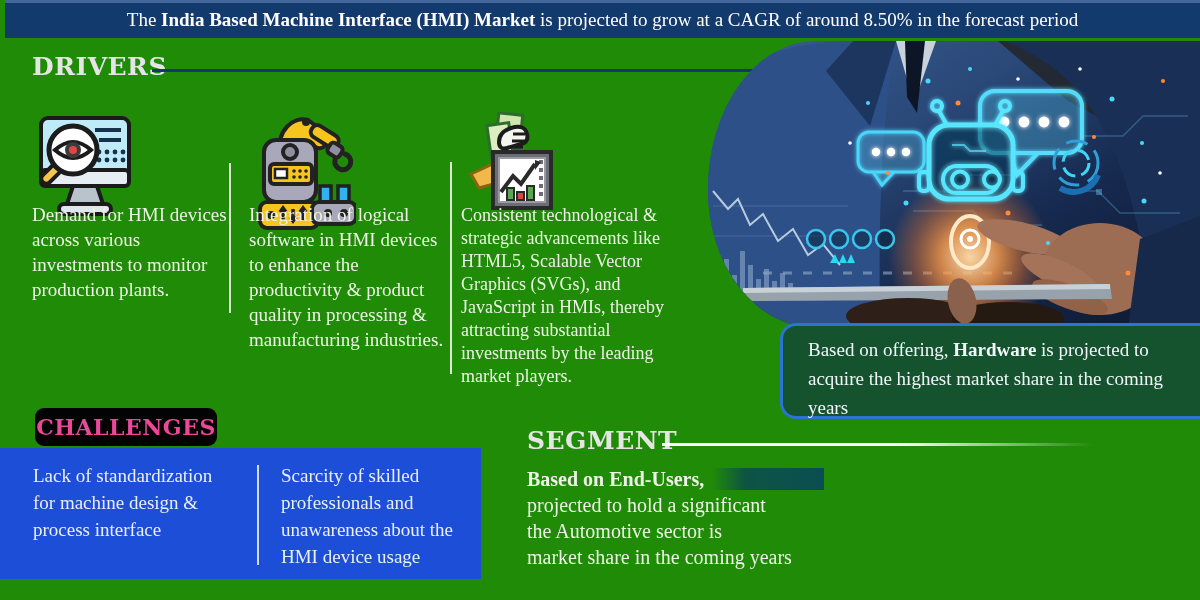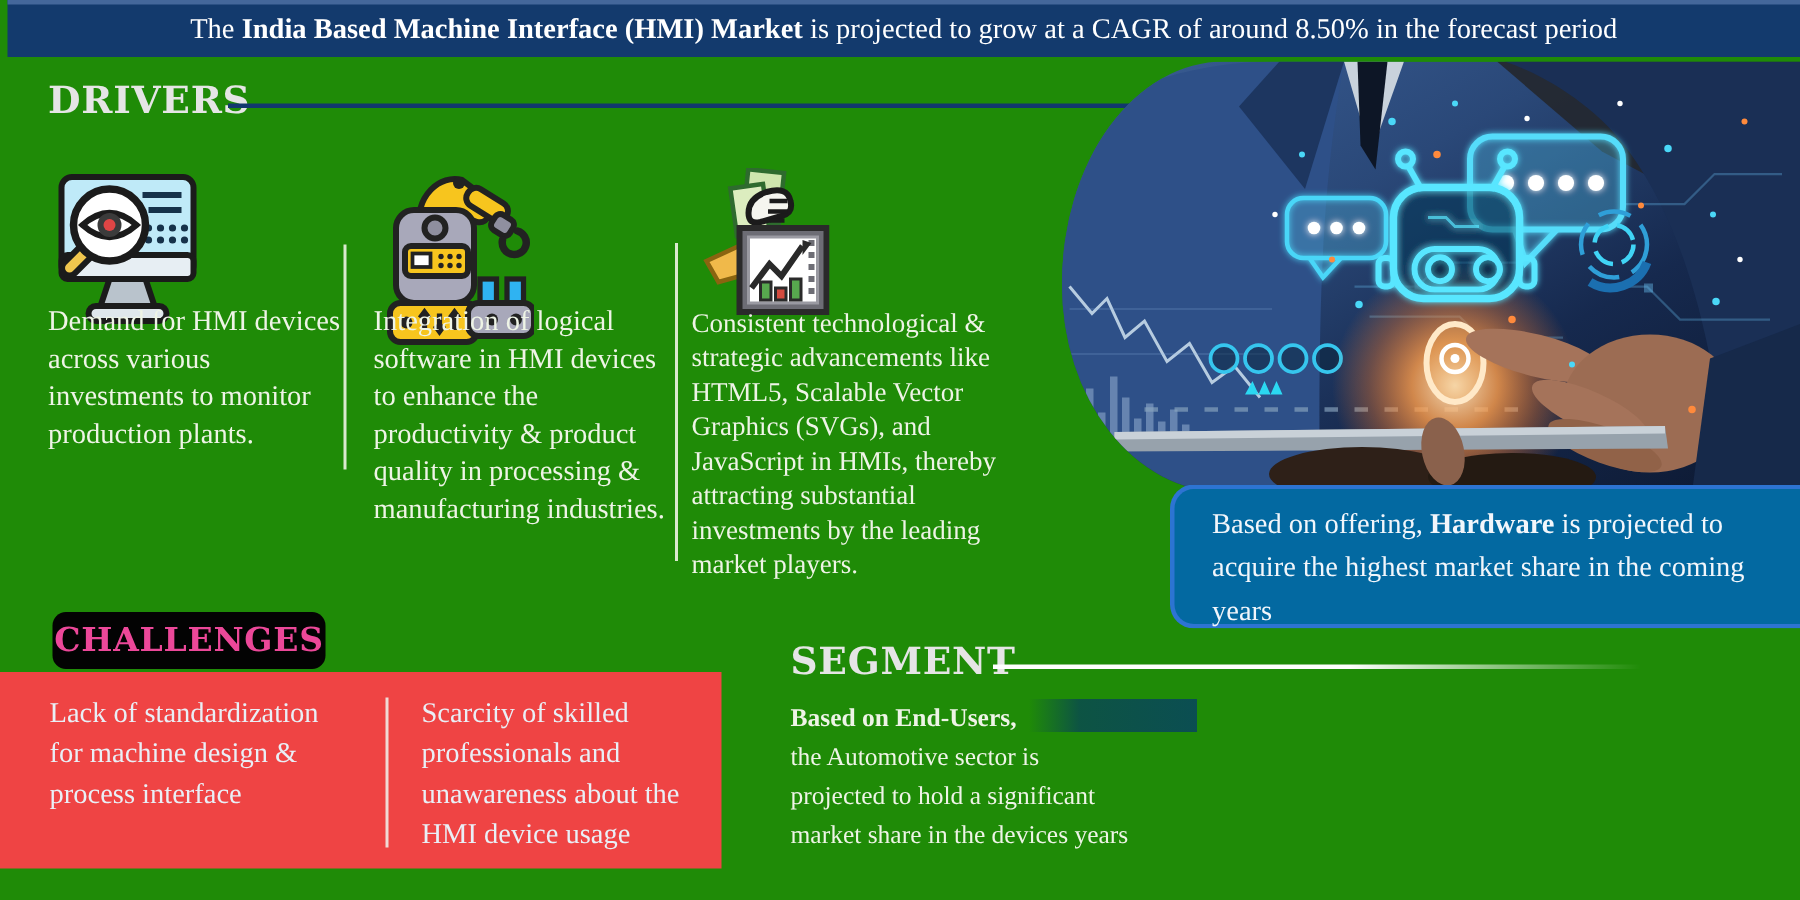--- a/index.html
+++ b/index.html
@@ -40,45 +40,45 @@
   
   .photo{
     left:708px;top:41px;width:492px;height:287px;overflow:hidden;
     border-radius:108px 0 0 108px / 148px 0 0 138px;
   }
   .photo svg{display:block;}
 
   
   .note{
     left:780px;top:323px;width:420px;height:96px;box-sizing:border-box;
-    background:#0369a1;border:3px solid #2d74d2;border-right:none;
+    background:#14532d;border:3px solid #2d74d2;border-right:none;
     border-radius:16px 0 0 16px;
     color:#f2f6fb;font-size:19px;line-height:29px;padding:9px 10px 0 25px;
   }
   .note b{font-weight:bold;}
 
   
   .chal-badge{
     left:35px;top:408px;width:182px;height:38px;background:#030303;border-radius:9px;
     color:#ec4899;font-family:"DejaVu Serif",serif;font-weight:bold;font-size:22px;
     text-align:center;line-height:38px;letter-spacing:0.5px;
   }
-  .chal-box{left:0;top:448px;width:481px;height:131px;background:#ef4444;}
+  .chal-box{left:0;top:448px;width:481px;height:131px;background:#1d4ed8;}
   .chal-text{position:absolute;color:#e9eff6;font-size:19px;line-height:27px;}
   .chal-t1{left:33px;top:14px;width:205px;}
   .chal-t2{left:281px;top:14px;width:192px;}
   .chal-div{position:absolute;left:257px;top:17px;width:2px;height:100px;background:rgba(240,244,238,0.85);}
 
   
   .segment-title{left:527px;top:426px;font-size:25px;}
   .segment-underline{
     left:662px;top:443px;width:432px;height:3px;
     background:linear-gradient(90deg,#ffffff 0%,#ffffff 55%,rgba(255,255,255,0) 100%);
   }
-  .seg-text{left:527px;top:466px;color:#eef4e6;font-size:17px;line-height:26px;}
+  .seg-text{left:527px;top:466px;color:#eef4e6;font-size:20px;line-height:26px;}
   .seg-line1{font-weight:bold;white-space:nowrap;}
   .seg-highlight{
     display:inline-block;width:112px;height:22px;margin-left:8px;vertical-align:-4px;
     background:linear-gradient(90deg,rgba(9,70,72,0) 0%,rgba(10,74,78,0.85) 30%,#0b4e52 100%);
   }
 </style>
 </head>
 <body>
 
 <div class="abs banner">
@@ -339,16 +339,16 @@
 <div class="abs chal-box">
   <div class="chal-text chal-t1">Lack of standardization for machine design &amp; process interface</div>
   <div class="chal-div"></div>
   <div class="chal-text chal-t2">Scarcity of skilled professionals and unawareness about the HMI device usage</div>
 </div>
 
 <div class="abs sec-title segment-title">SEGMENT</div>
 <div class="abs segment-underline"></div>
 <div class="abs seg-text">
   <div class="seg-line1"><span>Based on End-Users,</span><span class="seg-highlight"></span></div>
+  <div>projected to hold a significant</div>
   <div>the Automotive sector is</div>
-  <div>projected to hold a significant</div>
-  <div>market share in the devices years</div>
+  <div>market share in the coming years</div>
 </div>
 
 </body></html>

